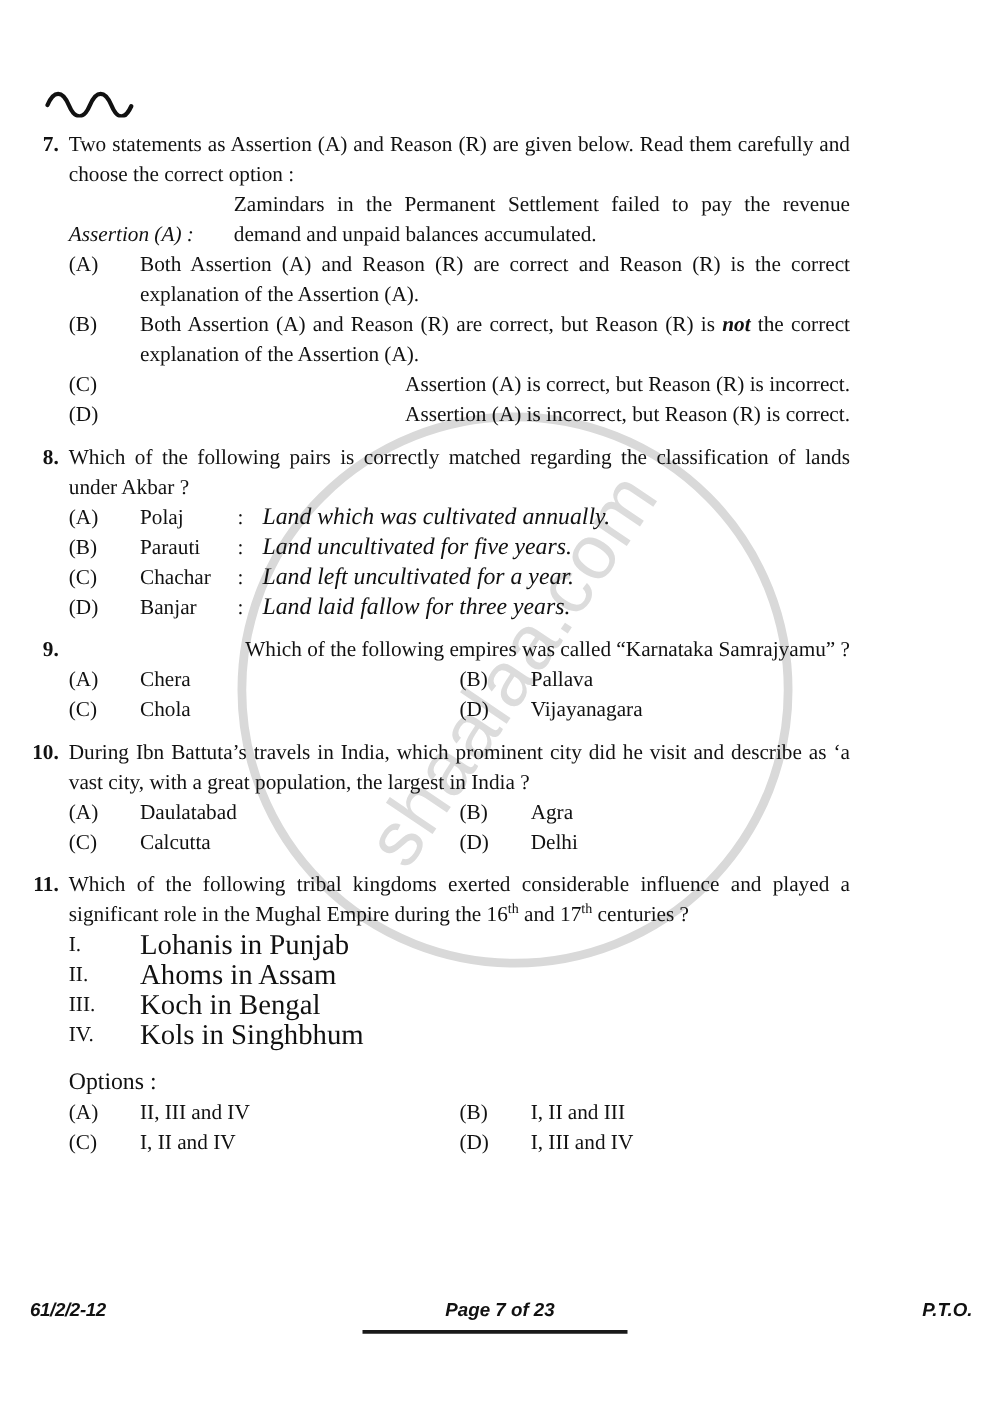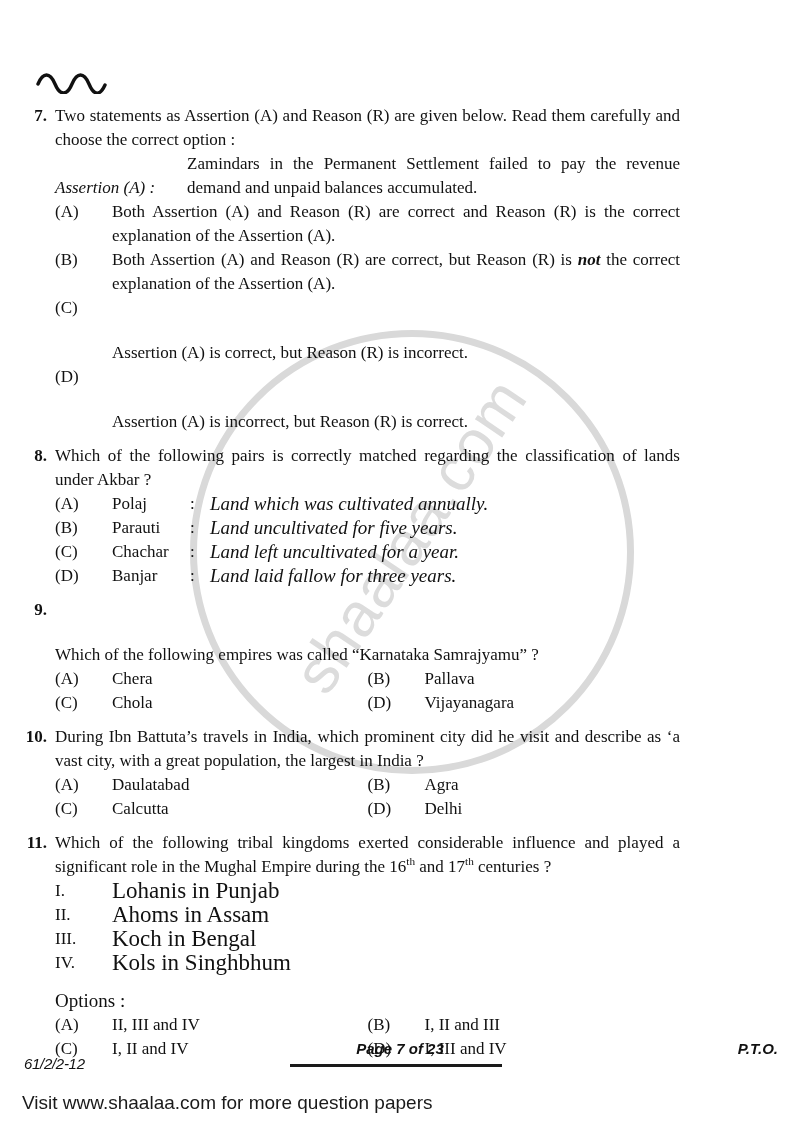--- a/index.html
+++ b/index.html
@@ -37,21 +37,21 @@
 
   .qblock { position:relative; margin:0; }
   .qrow { display:flex; align-items:flex-start; }
   .qnum {
     width:55px; min-width:55px; text-align:right;
     font-weight:bold; font-size:17px; line-height:24px;
     padding-right:8px; box-sizing:border-box;
   }
   .qbody { width:625px; font-size:17px; line-height:24px; }
   .just { text-align:justify; text-align-last:left; }
-  .nojust { text-align:left;margin-top:45px; }
+  .nojust { text-align:right; }
 
   
   .ar-row { display:flex; align-items:flex-end; }
   .ar-label {
     width:132px; min-width:132px;
     font-style:italic; font-size:17px; line-height:24px;
   }
   .ar-text { width:493px; font-size:17px; line-height:24px; }
 
   
@@ -82,23 +82,22 @@
 
   .spacer-10 { height:10px; }
   .spacer-14 { height:14px; }
 
   
   .footer { position:absolute; left:0; top:1040px; width:800px; z-index:3; }
   .footer-inner { position:relative; height:30px; }
   .f-code {
     position:absolute; left:24px; top:0;
     font-family:"Liberation Sans", sans-serif;
-    font-style:italic; font-weight:normal; font-size:15px;
+    font-style:italic; font-weight:bold; font-size:15px;
     letter-spacing:-0.3px;
-    margin-top:15px;
   }
   .f-page {
     position:absolute; left:290px; top:0; width:220px; text-align:center;
     font-family:"Liberation Sans", sans-serif;
     font-style:italic; font-weight:bold; font-size:15px;
   }
   .f-rule {
     position:absolute; left:290px; top:24px; width:212px; height:3px; background:#1a1a1a;
   }
   .f-pto {
@@ -332,15 +331,14 @@
 
   <div class="footer">
     <div class="footer-inner">
       <div class="f-code">61/2/2-12</div>
       <div class="f-page">Page 7 of 23</div>
       <div class="f-rule"></div>
       <div class="f-pto">P.T.O.</div>
     </div>
   </div>
 
-  <div class="banner">Visit www.shaalaa.com for more question papers</div>
 
 </div>
 
 </body></html>

